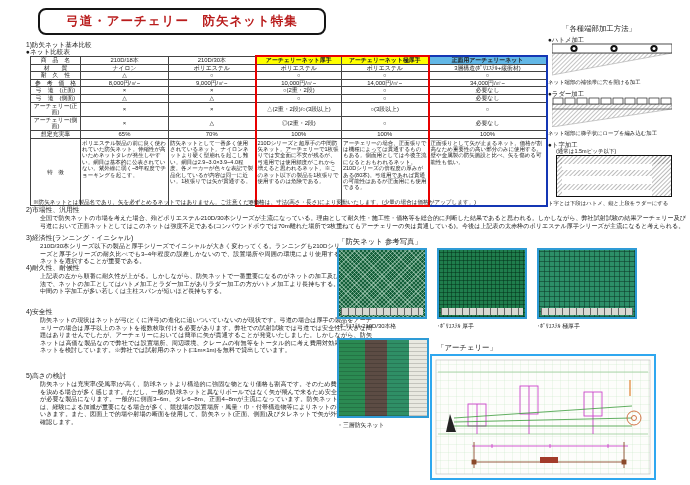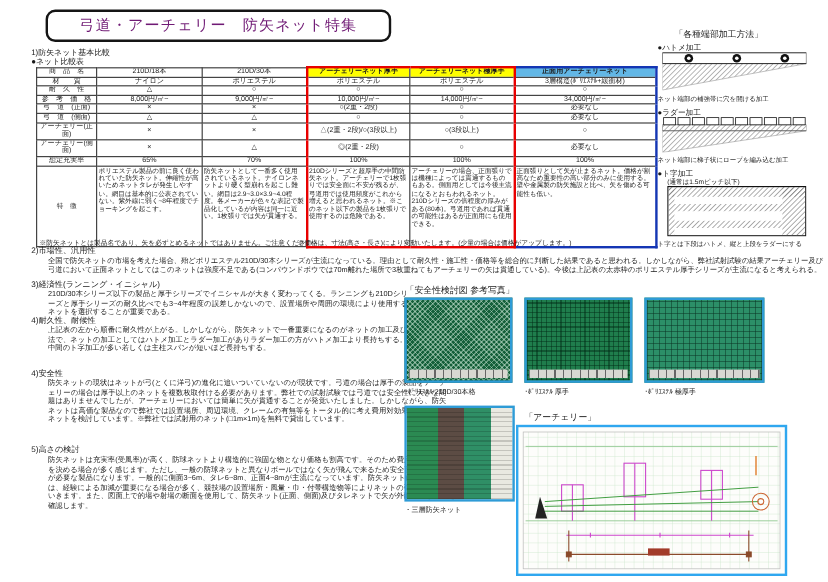--- a/index.html
+++ b/index.html
@@ -3,21 +3,21 @@
 <meta charset="utf-8">
 <style>
   html,body{margin:0;padding:0}
   body{width:690px;height:485px;background:#fff;position:relative;overflow:hidden;
        font-family:"Liberation Sans",sans-serif;color:#1a1a1a}
   .abs{position:absolute}
 
   
   .title-box{left:38px;top:8px;width:284px;height:23px;border:2px solid #151515;border-radius:8px;
              display:flex;align-items:center;justify-content:center}
-  .title-text{color:#701a75;font-weight:normal;font-size:12.5px;letter-spacing:1px}
+  .title-text{color:#b91c1c;font-weight:bold;font-size:12.5px;letter-spacing:1px}
 
   .h-small{font-size:6.6px;line-height:7.5px}
   .sec-h{font-size:6.8px;line-height:8px}
   .sec-b{font-size:6.1px;line-height:7.5px;text-align:justify}
   .foot{font-size:5.6px;color:#222}
 
   
   table{border-collapse:collapse;table-layout:fixed;width:516px}
   td,th{border:1px solid #444;font-size:5.9px;line-height:6.6px;padding:0 1px;text-align:center;
         vertical-align:middle;overflow:hidden;font-weight:normal}
@@ -171,21 +171,21 @@
 
 <div class="abs sec-h" style="left:26px;top:264px">4)耐久性、耐候性</div>
 <div class="abs sec-b" style="left:40px;top:272px;width:318px">上記表の左から順番に耐久性が上がる。しかしながら、防矢ネットで一番重要になるのがネットの加工及び取付方法で、ネットの加工としてはハトメ加工とラダー加工がありラダー加工の方がハトメ加工より長持ちする。また、中間のト字加工が多い若しくは主柱スパンが短いほど長持ちする。</div>
 
 <div class="abs sec-h" style="left:26px;top:308px">4)安全性</div>
 <div class="abs sec-b" style="left:40px;top:316px;width:332px">防矢ネットの現状はネットが弓(とくに洋弓)の進化に追いついていないのが現状です。弓道の場合は厚手の製品をアーチェリーの場合は厚手以上のネットを複数枚取付ける必要があります。弊社での試射試験では弓道では安全性に大きな問題はありませんでしたが、アーチェリーにおいては簡単に矢が貫通することが発覚いたしました。しかしながら、防矢ネットは高価な製品なので弊社では設置場所、周辺環境、クレームの有無等をトータル的に考え費用対効果で使用するネットを検討しています。※弊社では試射用のネット(□1m×1m)を無料で貸出しています。</div>
 
 <div class="abs sec-h" style="left:26px;top:372px">5)高さの検討</div>
 <div class="abs sec-b" style="left:40px;top:380px;width:340px">防矢ネットは充実率(受風率)が高く、防球ネットより構造的に強固な物となり価格も割高です。そのため費用対効果で高さを決める場合が多く感じます。ただし、一般の防球ネットと異なりボールではなく矢が飛んで来るため安全面も十分に注意が必要な製品になります。一般的に側面3~6m、タレ6~8m、正面4~8mが主流になっています。防矢ネット(防球ネット)では、経験による加減が重要になる場合が多く、競技場の設置場所・風量・巾・付帯構造物等によりネットの張り方を変えていきます。また、図面上で的場や射場の断面を使用して、防矢ネット(正面、側面)及びタレネットで矢が外部に出ないかを確認します。</div>
 
-<div class="abs ptitle" style="left:338px;top:237px">「安全性検討図 参考写真」</div>
+<div class="abs ptitle" style="left:338px;top:237px">「防矢ネット 参考写真」</div>
 
 <div class="abs photo mesh-a" style="left:337px;top:248px;width:90px;height:71px">
   <div class="ruler"></div>
 </div>
 <div class="abs photo mesh-b" style="left:437px;top:248px;width:90px;height:71px">
   <div class="ruler"></div>
 </div>
 <div class="abs photo mesh-c" style="left:537px;top:248px;width:100px;height:71px">
   <div class="ruler"></div>
 </div>

